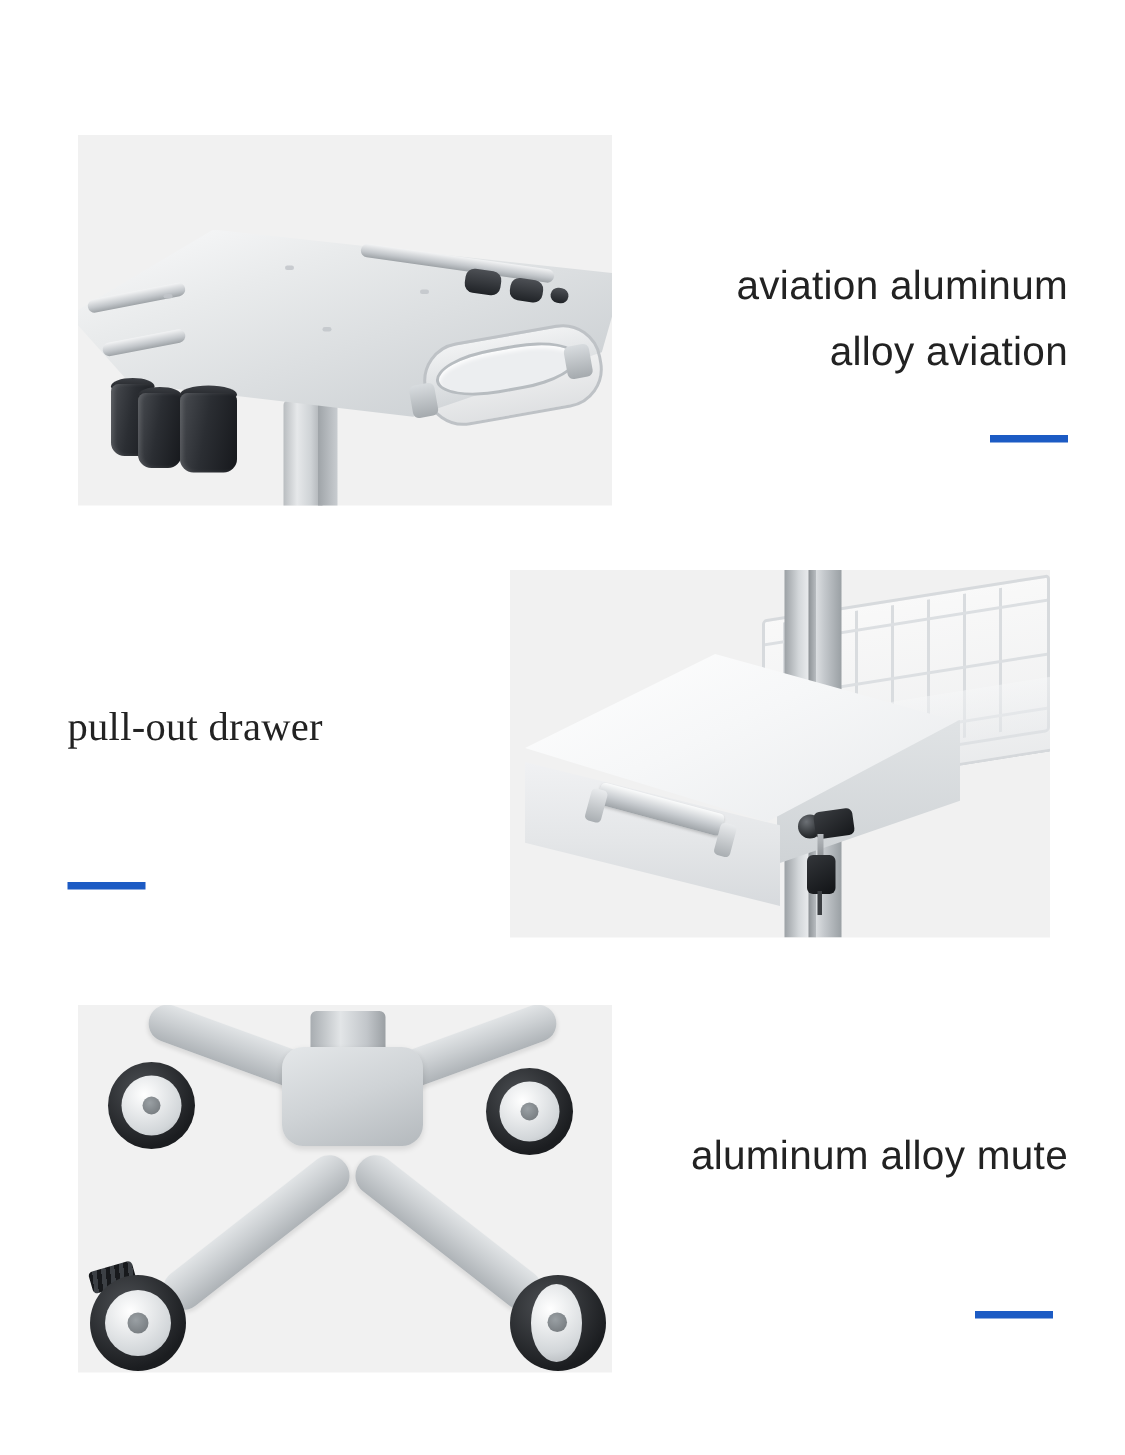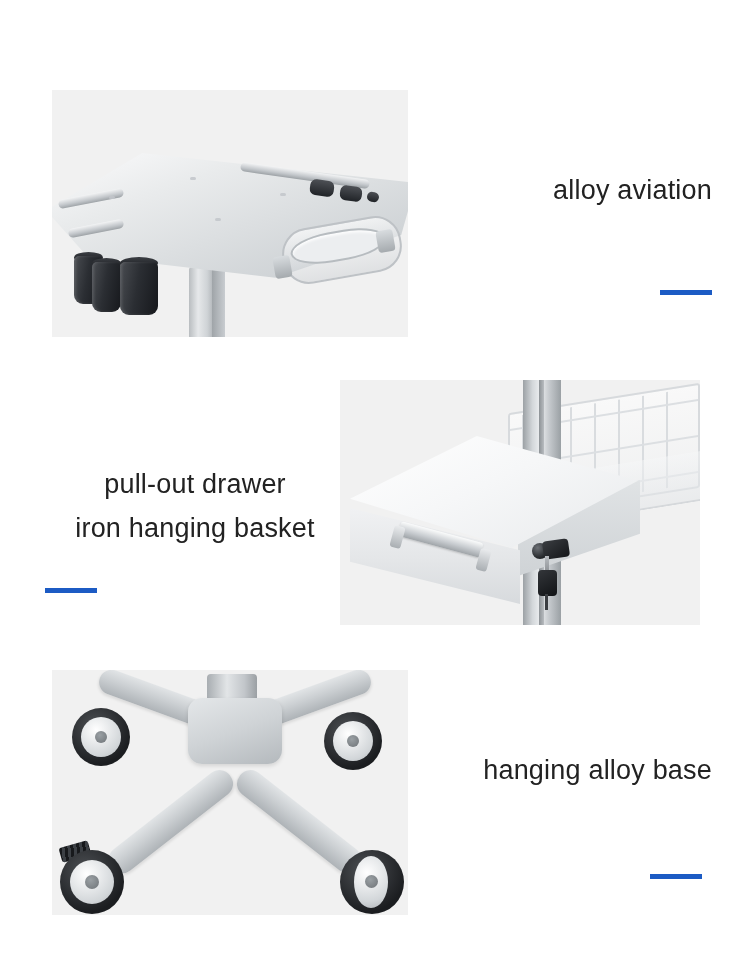--- a/index.html
+++ b/index.html
@@ -21,21 +21,21 @@
   
   .text-block{position:absolute;}
   .feat-line{
     color:#222222;
     font-size:27px;
     line-height:44px;
     white-space:nowrap;
     letter-spacing:.2px;
   }
   .align-right .feat-line{text-align:right;}
-  .align-left  .feat-line{text-align:center;}
+  .align-left  .feat-line{text-align:left;font-family:Liberation Serif, serif;}
   .accent-bar{
     position:absolute;
     width:52px;height:5px;
     background:#1c5bc4;
   }
 
   
   #panel-tray{left:52px;top:90px;width:356px;height:247px;}
   .tray-scene{position:absolute;inset:0;}
   
@@ -266,20 +266,21 @@
       <div class="knob knob2"></div>
       <div class="knob knob3"></div>
       <div class="screw" style="left:138px;top:87px"></div>
       <div class="screw" style="left:57px;top:106px"></div>
       <div class="screw" style="left:228px;top:103px"></div>
       <div class="screw" style="left:163px;top:128px"></div>
     </div>
   </div>
 
   <div class="text-block align-right" style="left:420px;top:168px;width:292px;">
+    <div class="feat-line">aviation aluminum</div>
     <div class="feat-line">alloy aviation</div>
     <div class="accent-bar" style="left:240px;top:122px;"></div>
   </div>
 
   <div class="photo-panel" id="panel-drawer">
     <div class="basket">
       <div class="basket-frame"></div>
       <div class="basket-rib" style="left:14px"></div>
       <div class="basket-rib" style="left:38px"></div>
       <div class="basket-rib" style="left:62px"></div>
@@ -302,21 +303,20 @@
     <div class="drawer-handle-cap dhc2"></div>
     <div class="lock-body"></div>
     <div class="key-head"></div>
     <div class="key-shaft"></div>
     <div class="key-grip"></div>
     <div class="key-tip"></div>
   </div>
 
   <div class="text-block align-left" style="left:45px;top:462px;width:300px;">
     <div class="feat-line">pull-out drawer</div>
-    <div class="feat-line">iron hanging basket</div>
     <div class="accent-bar" style="left:0px;top:126px;"></div>
   </div>
 
   <div class="photo-panel" id="panel-base">
     <div class="leg leg-tl"></div>
     <div class="leg leg-tr"></div>
     <div class="leg leg-bl"></div>
     <div class="leg leg-br"></div>
     <div class="base-post"></div>
     <div class="hub"></div>
@@ -341,17 +341,17 @@
     </div>
 
     <div class="caster" style="left:288px;top:172px;width:64px;height:64px;">
       <div class="caster-tyre" style="left:0;top:8px;width:64px;height:64px;"></div>
       <div class="caster-hub" style="left:14px;top:14px;width:34px;height:52px;border-radius:50%;"></div>
       <div class="caster-cap" style="left:25px;top:33px;width:13px;height:13px;"></div>
     </div>
   </div>
 
   <div class="text-block align-right" style="left:410px;top:748px;width:302px;">
-    <div class="feat-line">hanging alloy base</div>
+    <div class="feat-line">aluminum alloy mute</div>
     <div class="accent-bar" style="left:240px;top:126px;"></div>
   </div>
 
 </div>
 
 </body></html>

